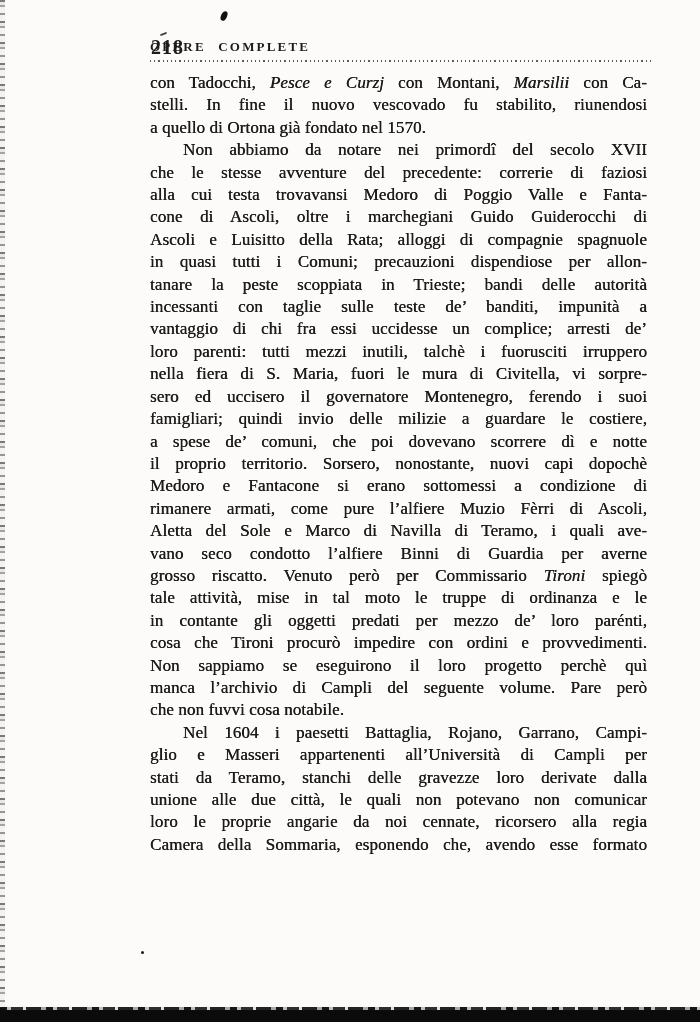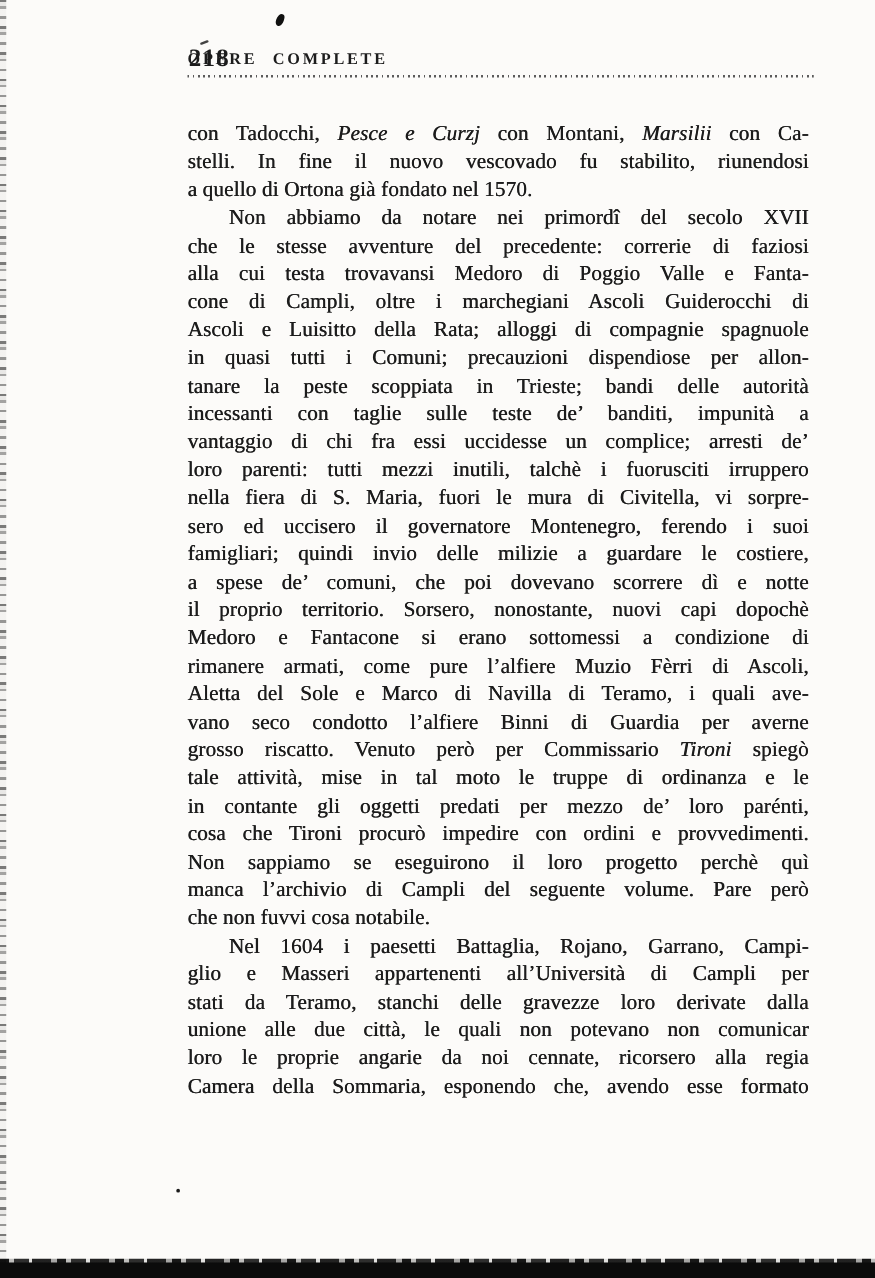--- a/index.html
+++ b/index.html
@@ -58,21 +58,20 @@
     background:repeating-linear-gradient(to right,
       var(--rule,#3f3f3f) 0 1.3px, transparent 1.3px 4.2px);
     opacity:.85;
   }
   
   .text-block{
     position:absolute;left:150px;top:72px;width:497px;
     font-size:17px;line-height:22.4px;
     text-shadow:0.3px 0 0 var(--ink,#1c1c1c);
     letter-spacing:0.1px;
-    margin-top:24px;
   }
   .line{text-align:justify;text-align-last:justify;white-space:normal;}
   .line.no-just{text-align-last:left;}
   .line.indent{text-indent:33px;}
   .it{font-style:italic;}
 </style>
 </head>
 <body>
 
 <div class="page">
@@ -84,21 +83,21 @@
   <div class="text-block">
       <div>
         <div class="line"><span>con Tadocchi, </span><span class="it">Pesce e Curzj</span><span> con Montani, </span><span class="it">Marsilii</span><span> con Ca-</span></div>
         <div class="line"><span>stelli. In fine il nuovo vescovado fu stabilito, riunendosi</span></div>
         <div class="line no-just"><span>a quello di Ortona già fondato nel 1570.</span></div>
       </div>
       <div>
         <div class="line indent"><span>Non abbiamo da notare nei primordî del secolo XVII</span></div>
         <div class="line"><span>che le stesse avventure del precedente: correrie di faziosi</span></div>
         <div class="line"><span>alla cui testa trovavansi Medoro di Poggio Valle e Fanta-</span></div>
-        <div class="line"><span>cone di Campli, oltre i marchegiani Ascoli Guiderocchi di</span></div>
+        <div class="line"><span>cone di Ascoli, oltre i marchegiani Guido Guiderocchi di</span></div>
         <div class="line"><span>Ascoli e Luisitto della Rata; alloggi di compagnie spagnuole</span></div>
         <div class="line"><span>in quasi tutti i Comuni; precauzioni dispendiose per allon-</span></div>
         <div class="line"><span>tanare la peste scoppiata in Trieste; bandi delle autorità</span></div>
         <div class="line"><span>incessanti con taglie sulle teste de’ banditi, impunità a</span></div>
         <div class="line"><span>vantaggio di chi fra essi uccidesse un complice; arresti de’</span></div>
         <div class="line"><span>loro parenti: tutti mezzi inutili, talchè i fuorusciti irruppero</span></div>
         <div class="line"><span>nella fiera di S. Maria, fuori le mura di Civitella, vi sorpre-</span></div>
         <div class="line"><span>sero ed uccisero il governatore Montenegro, ferendo i suoi</span></div>
         <div class="line"><span>famigliari; quindi invio delle milizie a guardare le costiere,</span></div>
         <div class="line"><span>a spese de’ comuni, che poi dovevano scorrere dì e notte</span></div>

